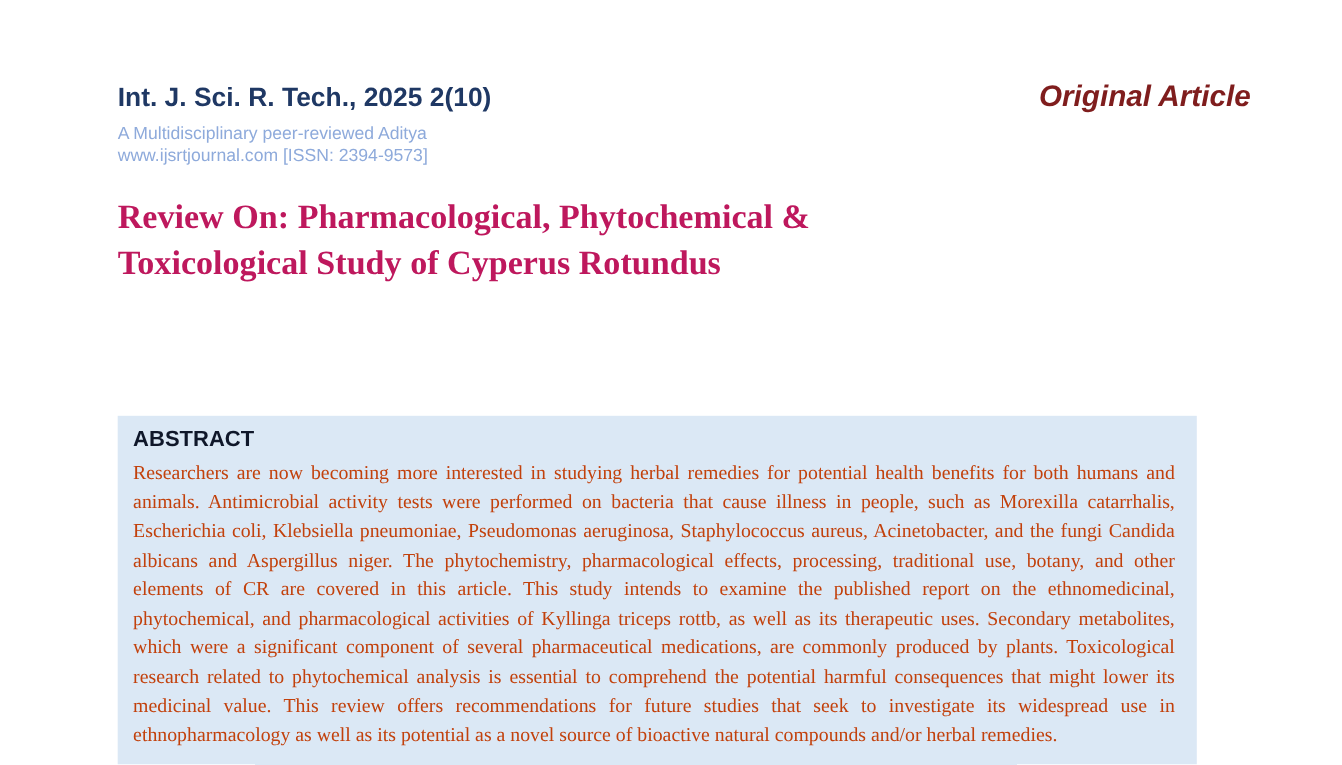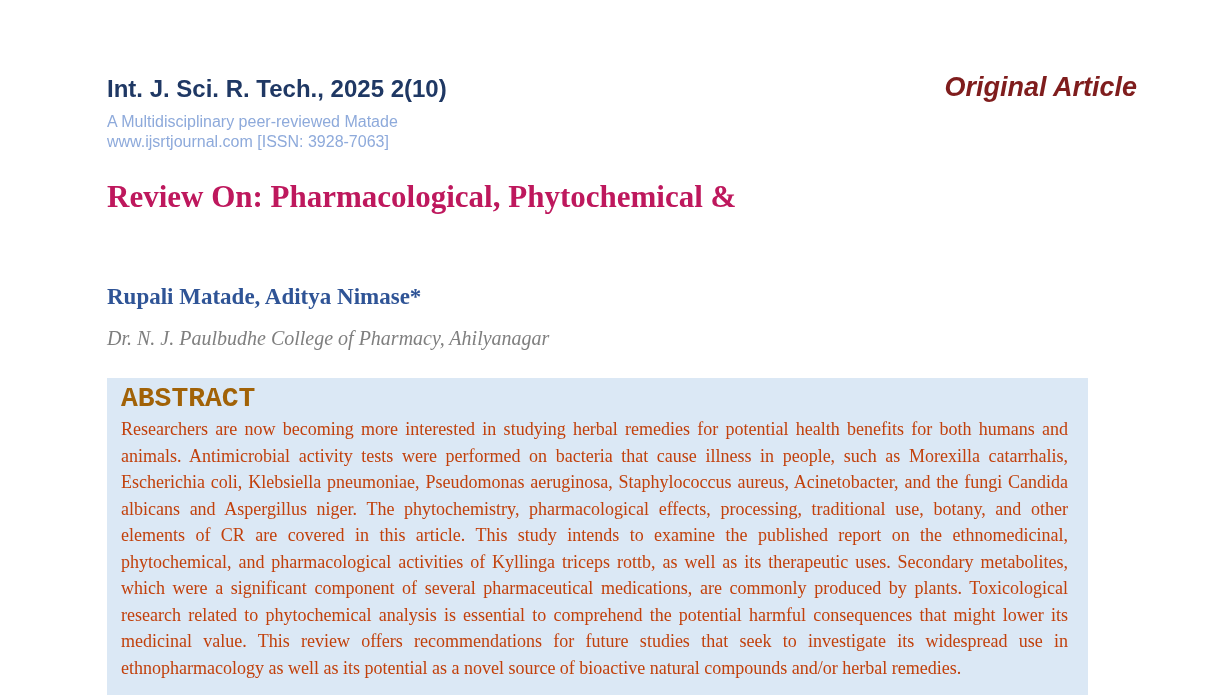--- a/index.html
+++ b/index.html
@@ -84,54 +84,53 @@
     left: 107px;
     top: 378px;
     width: 981px;
     height: 420px;           
     box-sizing: border-box;
     background: #DBE8F5;
     padding: 9px 20px 0 14px;
   }
   .abstract-heading {
     margin: 0;
-    font-family: Liberation Mono, monospace;
+    font-family: Liberation Sans, sans-serif;
     font-weight: 700;
-    font-size: 28px;
+    font-size: 20px;
     line-height: 24px;
-    color: #a16207;
+    color: #0f172a;
   }
   .abstract-body {
     margin: 5px 0 0 0;
     font-family: "Liberation Serif", serif;
     font-size: 18px;
     line-height: 26.5px;
     text-align: justify;
     color: #c2410c;
   }
 </style>
 </head>
 <body>
 
 <div class="page">
 
   <div class="journal-block">
     <h1 class="journal-name">Int. J. Sci. R. Tech., 2025 2(10)</h1>
-    <div class="journal-subtitle">A Multidisciplinary peer-reviewed Matade</div>
-    <div class="journal-site">www.ijsrtjournal.com [ISSN: 3928-7063]</div>
+    <div class="journal-subtitle">A Multidisciplinary peer-reviewed Aditya</div>
+    <div class="journal-site">www.ijsrtjournal.com [ISSN: 2394-9573]</div>
   </div>
 
   <div class="article-type">Original Article</div>
 
   <h2 class="article-title">
     <span class="line">Review On: Pharmacological, Phytochemical &amp;</span>
+    <span class="line">Toxicological Study of Cyperus Rotundus</span>
   </h2>
 
-  <div class="authors">Rupali Matade, Aditya Nimase*</div>
 
-  <div class="affiliation">Dr. N. J. Paulbudhe College of Pharmacy, Ahilyanagar</div>
 
   <section class="abstract-box">
     <h3 class="abstract-heading">ABSTRACT</h3>
     <p class="abstract-body">Researchers are now becoming more interested in studying herbal remedies for potential health benefits for both humans and animals. Antimicrobial activity tests were performed on bacteria that cause illness in people, such as Morexilla catarrhalis, Escherichia coli, Klebsiella pneumoniae, Pseudomonas aeruginosa, Staphylococcus aureus, Acinetobacter, and the fungi Candida albicans and Aspergillus niger. The phytochemistry, pharmacological effects, processing, traditional use, botany, and other elements of CR are covered in this article. This study intends to examine the published report on the ethnomedicinal, phytochemical, and pharmacological activities of Kyllinga triceps rottb, as well as its therapeutic uses. Secondary metabolites, which were a significant component of several pharmaceutical medications, are commonly produced by plants. Toxicological research related to phytochemical analysis is essential to comprehend the potential harmful consequences that might lower its medicinal value. This review offers recommendations for future studies that seek to investigate its widespread use in ethnopharmacology as well as its potential as a novel source of bioactive natural compounds and/or herbal remedies.</p>
   </section>
 
 </div>
 
 </body></html>

